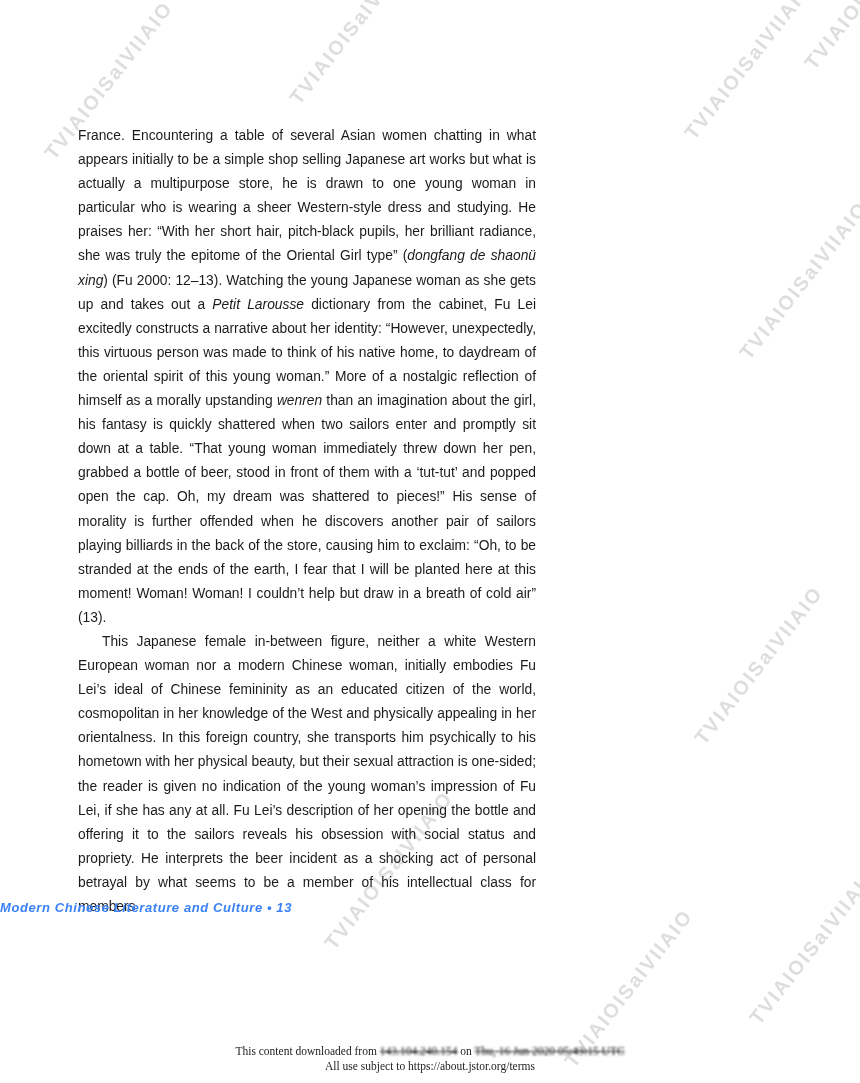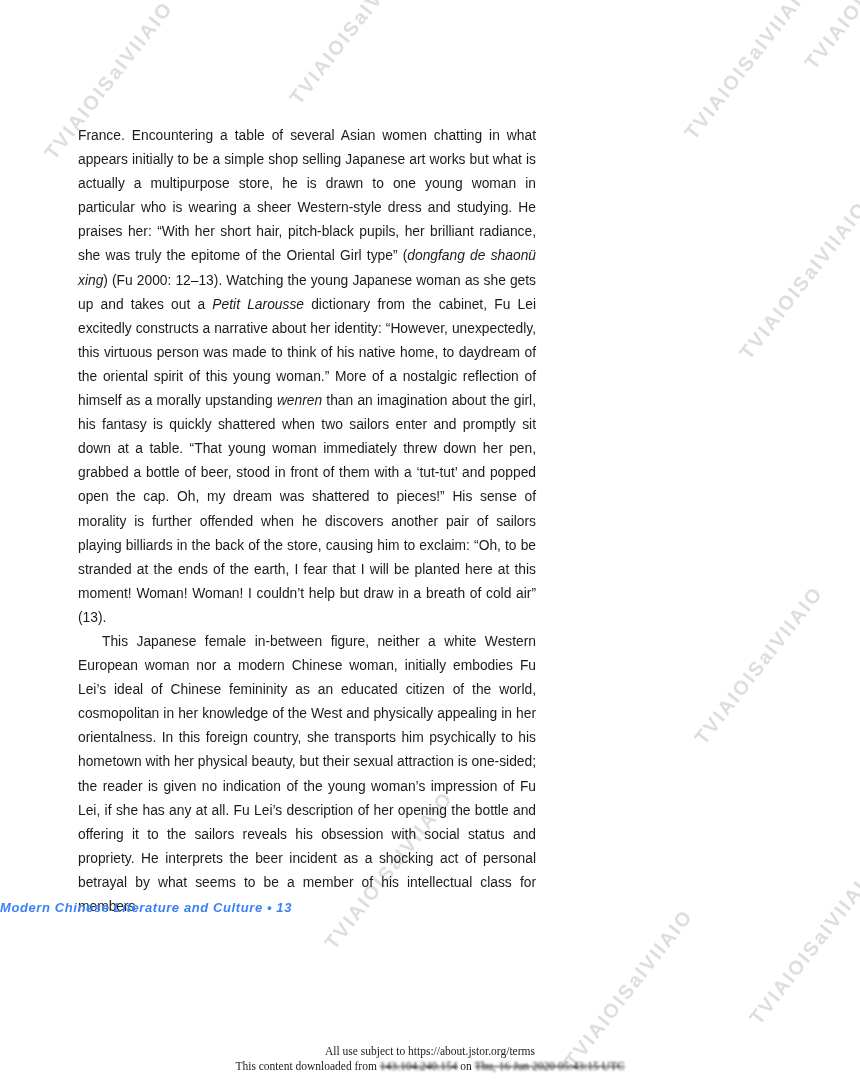--- a/index.html
+++ b/index.html
@@ -80,17 +80,17 @@
     </div>
 
   <div class="article">
       <p><span>France. Encountering a table of several Asian women chatting in what appears initially to be a simple shop selling Japanese art works but what is actually a multipurpose store, he is drawn to one young woman in particular who is wearing a sheer Western-style dress and studying. He praises her: “With her short hair, pitch-black pupils, her brilliant radiance, she was truly the epitome of the Oriental Girl type” (</span><em>dongfang de shaonü xing</em><span>) (Fu 2000: 12–13). Watching the young Japanese woman as she gets up and takes out a </span><em>Petit Larousse</em><span> dictionary from the cabinet, Fu Lei excitedly constructs a narrative about her identity: “However, unexpectedly, this virtuous person was made to think of his native home, to daydream of the oriental spirit of this young woman.” More of a nostalgic reflection of himself as a morally upstanding </span><em>wenren</em><span> than an imagination about the girl, his fantasy is quickly shattered when two sailors enter and promptly sit down at a table. “That young woman immediately threw down her pen, grabbed a bottle of beer, stood in front of them with a ‘tut-tut’ and popped open the cap. Oh, my dream was shattered to pieces!” His sense of morality is further offended when he discovers another pair of sailors playing billiards in the back of the store, causing him to exclaim: “Oh, to be stranded at the ends of the earth, I fear that I will be planted here at this moment! Woman! Woman! I couldn’t help but draw in a breath of cold air” (13).</span></p>
       <p class="indent"><span>This Japanese female in-between figure, neither a white Western European woman nor a modern Chinese woman, initially embodies Fu Lei’s ideal of Chinese femininity as an educated citizen of the world, cosmopolitan in her knowledge of the West and physically appealing in her orientalness. In this foreign country, she transports him psychically to his hometown with her physical beauty, but their sexual attraction is one-sided; the reader is given no indication of the young woman’s impression of Fu Lei, if she has any at all. Fu Lei’s description of her opening the bottle and offering it to the sailors reveals his obsession with social status and propriety. He interprets the beer incident as a shocking act of personal betrayal by what seems to be a member of his intellectual class for members</span></p>
     </div>
 
   <div class="running-footer">Modern Chinese Literature and Culture • 13</div>
 
   <div class="jstor-footer">
+    <div><span>This content downloaded from </span><span class="redacted">143.104.240.154</span><span> on </span><span class="redacted">Thu, 16 Jun 2020 05:43:15 UTC</span></div>
     <div>All use subject to https://about.jstor.org/terms</div>
-    <div><span>This content downloaded from </span><span class="redacted">143.104.240.154</span><span> on </span><span class="redacted">Thu, 16 Jun 2020 05:43:15 UTC</span></div>
   </div>
 
 </div>
 
 </body></html>

